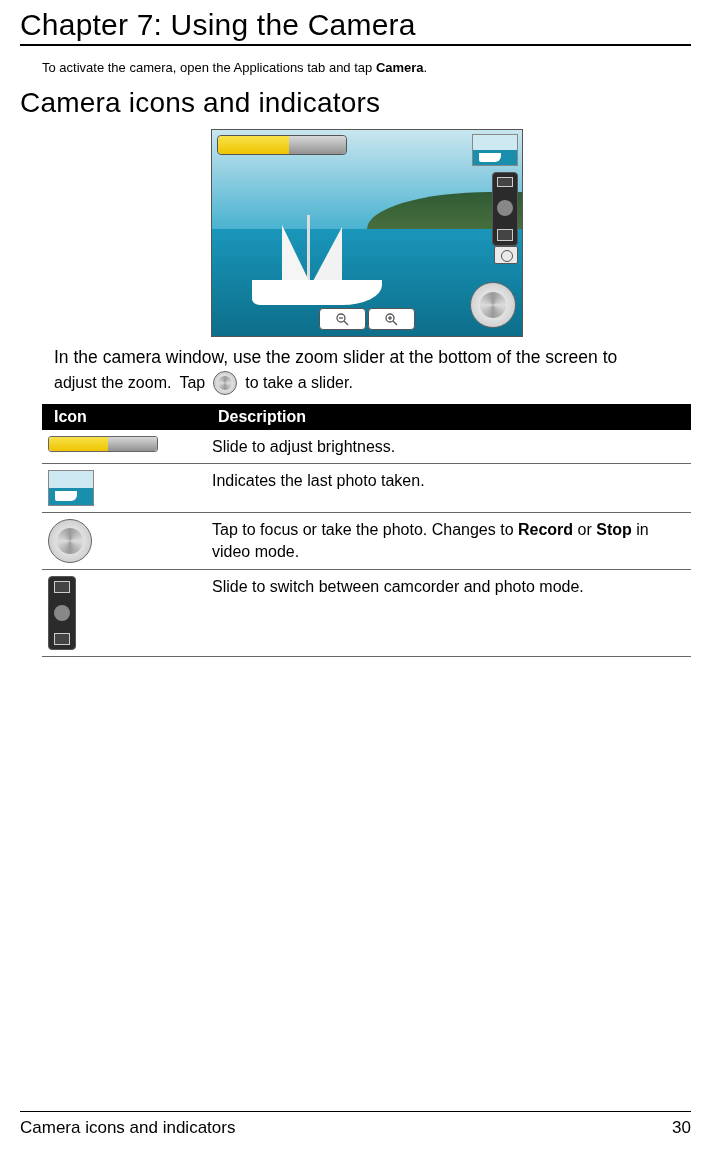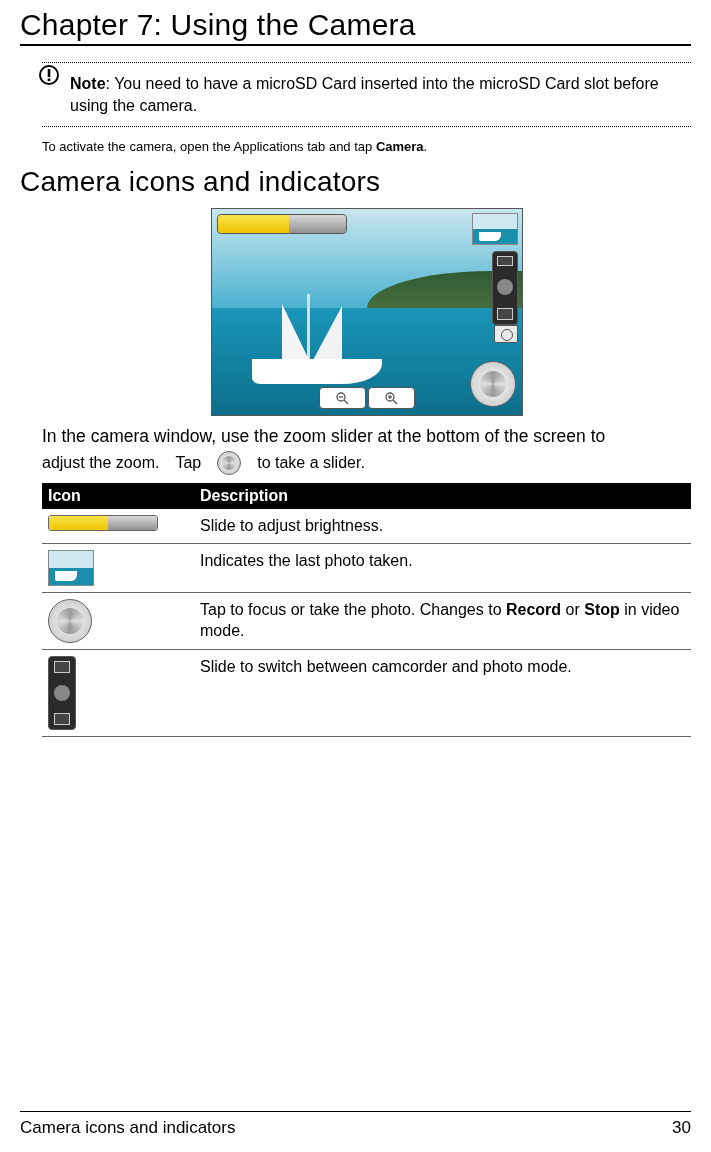--- a/index.html
+++ b/index.html
@@ -15,21 +15,21 @@
   .page {
     padding: 0 20px;
     box-sizing: border-box;
     height: 100%;
     display: flex;
     flex-direction: column;
   }
   .chapter-title {
     font-size: 30px;
     font-weight: 500;
-    margin: 8px 0 16px 0;
+    margin: 8px 0 4px 0;
     letter-spacing: 0.2px;
     border-bottom: 2px solid #000;
     padding-bottom: 2px;
   }
   .content {
     padding-left: 22px;
     flex: 1;
   }
   .intro {
     font-size: 17.5px;
@@ -95,36 +95,36 @@
   .camera-small { position:absolute; right:4px; top:116px; width:22px; height:16px; background:#eaeaea; border:1px solid #555; border-radius:2px;}
   .camera-small:after{content:"";position:absolute;left:6px;top:3px;width:10px;height:10px;border:1px solid #555;border-radius:50%;}
   .shutter { position:absolute; right:6px; bottom:8px; width:44px; height:44px; border-radius:50%; background: radial-gradient(#fefefe, #bfbfbf); border:1px solid #666; display:flex; align-items:center; justify-content:center;}
   .shutter:before{content:""; width:26px; height:26px; border-radius:50%; background: conic-gradient(#999,#ddd,#999,#ddd,#999);}
   .zoom { position:absolute; bottom:6px; left:50%; transform:translateX(-50%); width:96px; height:22px; display:flex; gap:2px;}
   .zoom .half{flex:1;border:1px solid #555;border-radius:4px;background:#fff;display:flex;align-items:center;justify-content:center;}
   .zoom svg{display:block;}
   .zoom-desc {
     font-size: 17.5px;
     line-height: 1.45;
-    margin: 6px 0 8px 0;
-  }
-  .zoom-desc-line2{ font-size:16px; display:inline-flex; align-items:flex-start; gap:16px; flex-wrap:wrap;}
+    margin: 6px 0 8px 12px;
+  }
+  .zoom-desc-line2{ font-size:16px; display:inline-flex; align-items:flex-start; gap:8px; flex-wrap:wrap;}
   .inline-shutter{ width:22px; height:22px; border-radius:50%; background: radial-gradient(#fefefe,#bcbcbc); border:1px solid #666; display:inline-flex; align-items:center; justify-content:center; vertical-align:middle;}
   .inline-shutter:before{content:"";width:14px;height:14px;border-radius:50%;background:conic-gradient(#999,#ddd,#999,#ddd,#999);}
   table.icons {
     width: 100%;
     border-collapse: collapse;
     font-size: 16px;
   }
   table.icons thead th {
     background: #000;
     color: #fff;
     text-align: left;
     font-weight: 700;
-    padding: 4px 6px;
+    padding: 4px 12px;
   }
   table.icons thead th:first-child { width: 140px; }
   table.icons td {
     border-bottom: 1px solid #666;
     padding: 6px 6px;
     vertical-align: top;
     line-height: 1.35;
   }
   .cell-brightness { width:108px; height:14px; display:flex; border:1px solid #666; border-radius:3px;}
   .cell-brightness .y{flex:0 0 55%; background:linear-gradient(#f8e24a,#efc400); border-radius:3px 0 0 3px;}
@@ -150,30 +150,20 @@
 </head>
 <body>
 
 <div class="page">
 
   <h1 class="chapter-title">Chapter 7: Using the Camera</h1>
 
   <div class="content">
 
 
-    <div class="note-box">
-      <span class="note-icon">
-        <svg width="22" height="22" viewBox="0 0 22 22">
-            <circle cx="11" cy="11" r="9" fill="none" stroke="#000" stroke-width="2"></circle>
-            <rect x="9.7" y="5" width="2.6" height="8" fill="#000"></rect>
-            <rect x="9.7" y="14.5" width="2.6" height="2.6" fill="#000"></rect>
-          </svg>
-      </span>
-      <span class="bold">Note</span><span>: You need to have a microSD Card inserted into the microSD Card slot before using the camera.</span>
-    </div>
 
     <p class="activate">
       <span>To activate the camera, open the Applications tab and tap </span><span class="bold">Camera</span><span>.</span>
     </p>
 
     <h2 class="section-title">Camera icons and indicators</h2>
 
     <div class="screenshot">
       <div class="sky"></div>
       <div class="hills"></div>

